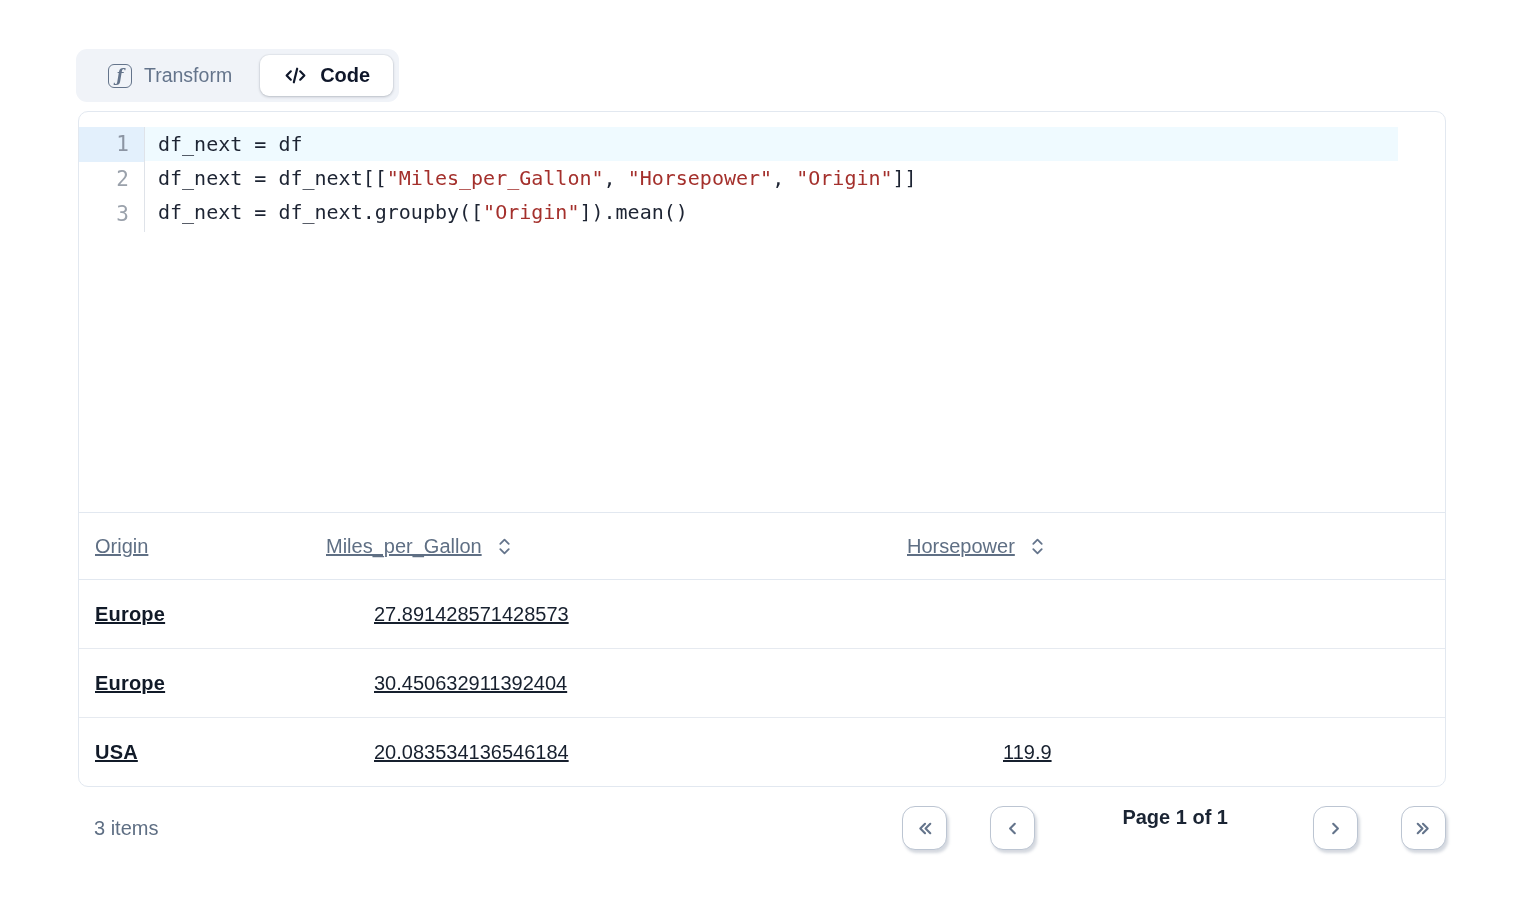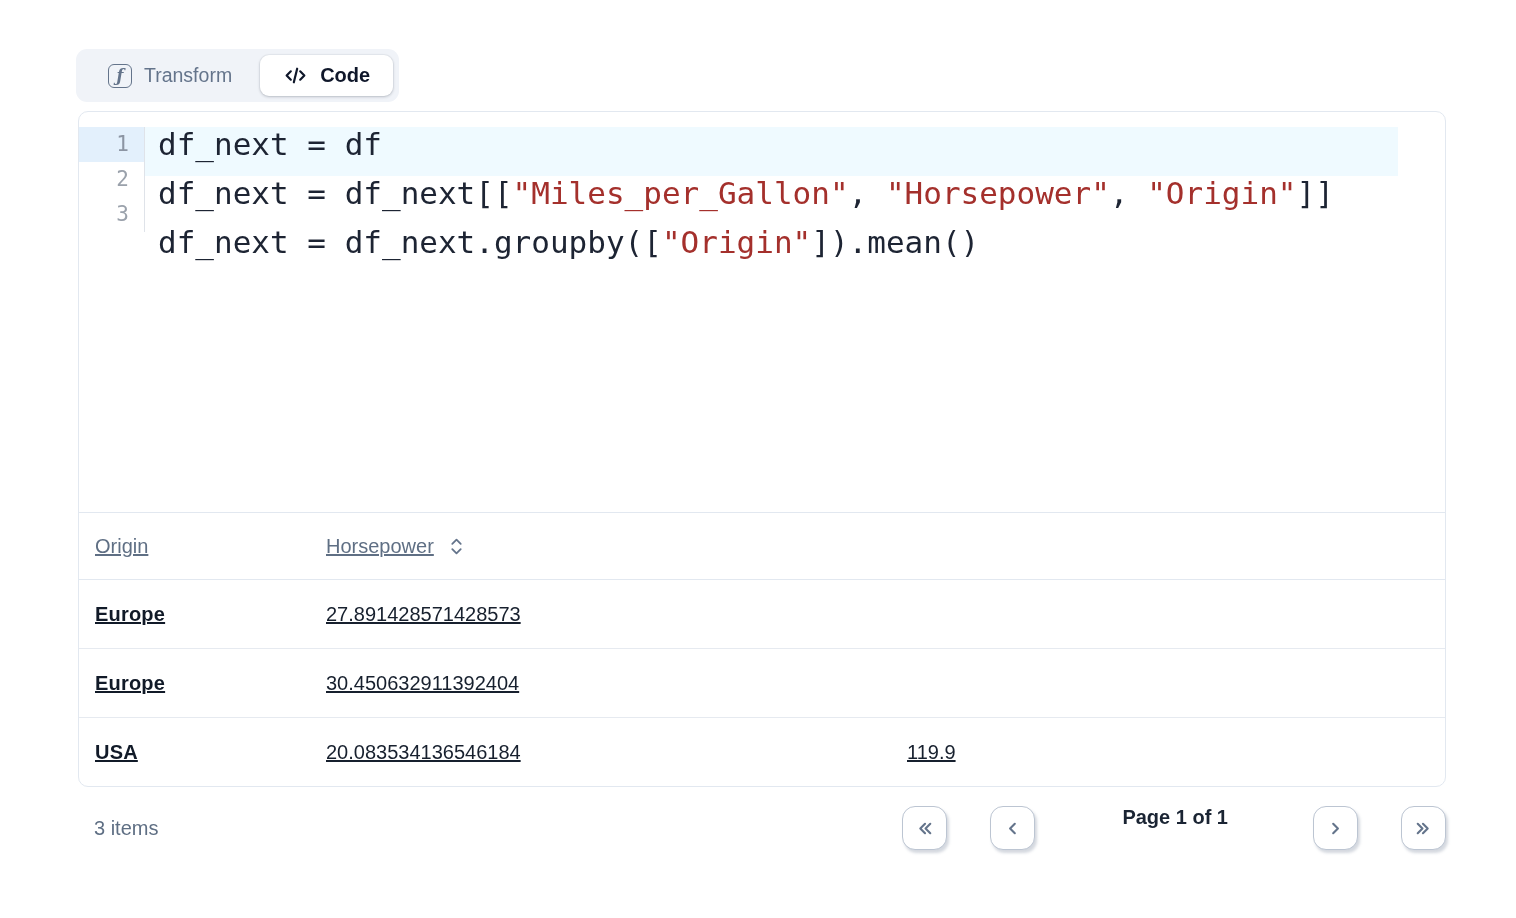--- a/index.html
+++ b/index.html
@@ -26,29 +26,29 @@
     border:1px solid #e2e8f0; border-radius:10px; background:#fff; overflow:hidden; }
 
   
   .editor { height:401px; border-bottom:1px solid #e2e8f0; display:flex;
     padding-top:15px; font-family:"DejaVu Sans Mono", monospace; cursor:text; }
   .gutter-col { flex:0 0 66px; border-right:1px solid #dfe3e9; align-self:flex-start; }
   .gutter-num { height:35px; line-height:35px; text-align:right; padding-right:15px;
     font-size:21px; color:#9aa1ab; }
   .gutter-num.active { background:#e3f0fc; color:#8c95a3; }
   .code-col { flex:1; }
-  .code-line { height:49px; line-height:35px; padding-left:13px;
-    font-size:31px; color:#1d2433; white-space:pre; }
+  .code-line { height:34px; line-height:35px; padding-left:13px;
+    font-size:20px; color:#1d2433; white-space:pre; }
   .code-line.active { background:rgba(204,238,255,.32); width:calc(100% - 47px); }
   .tok-str { color:#a4302c; }
 
   
   .grid-row { display:grid; grid-template-columns:231px 581px 1fr; align-items:center; }
   .thead { height:67px; border-bottom:1px solid #e2e8f0; color:#5f6f84; font-size:20px; }
-  .trow { height:69px; border-bottom:1px solid #e6eaf0; font-size:20px; color:#17202e; }
+  .trow { height:69px; border-bottom:1px solid #e6eaf0; font-size:20px; color:#17202e;gap:48px; }
   .trow:last-child { border-bottom:none; }
   .cell { padding-left:16px; display:flex; align-items:center;text-decoration:underline; }
   .cell.origin { font-weight:700; color:#111a28; letter-spacing:.2px; }
   .sort-icon { margin-left:14px; display:inline-flex; color:#64748b; cursor:pointer; }
 
   
   .footer { position:absolute; left:78px; top:800px; width:1368px; height:56px;
     display:flex; align-items:center; }
   .items-count { padding-left:16px; color:#5f6f84; font-size:20px; }
   .pager { margin-left:auto; display:flex; align-items:flex-start;gap:30px; }
@@ -91,20 +91,29 @@
       <div class="code-line active"><span>df_next = df</span></div>
       <div class="code-line"><span>df_next = df_next[[</span><span class="tok-str">"Miles_per_Gallon"</span><span>, </span><span class="tok-str">"Horsepower"</span><span>, </span><span class="tok-str">"Origin"</span><span>]]</span></div>
       <div class="code-line"><span>df_next = df_next.groupby([</span><span class="tok-str">"Origin"</span><span>]).mean()</span></div>
     </div>
   </div>
 
   <div>
     <div class="grid-row thead">
       <div class="cell">
         <span>Origin</span>
+      </div>
+      <div class="cell">
+        <span>Miles_per_Gallon</span>
+        <span class="sort-icon">
+          <svg width="17" height="19" viewBox="0 0 16 18" fill="none" stroke="currentColor" stroke-width="1.7" stroke-linecap="round" stroke-linejoin="round">
+            <path d="M4 6.5 8 2.5l4 4"></path>
+              <path d="M4 11.5l4 4 4-4"></path>
+          </svg>
+        </span>
       </div>
       <div class="cell">
         <span>Horsepower</span>
         <span class="sort-icon">
           <svg width="17" height="19" viewBox="0 0 16 18" fill="none" stroke="currentColor" stroke-width="1.7" stroke-linecap="round" stroke-linejoin="round">
             <path d="M4 6.5 8 2.5l4 4"></path>
               <path d="M4 11.5l4 4 4-4"></path>
           </svg>
         </span>
       </div>

